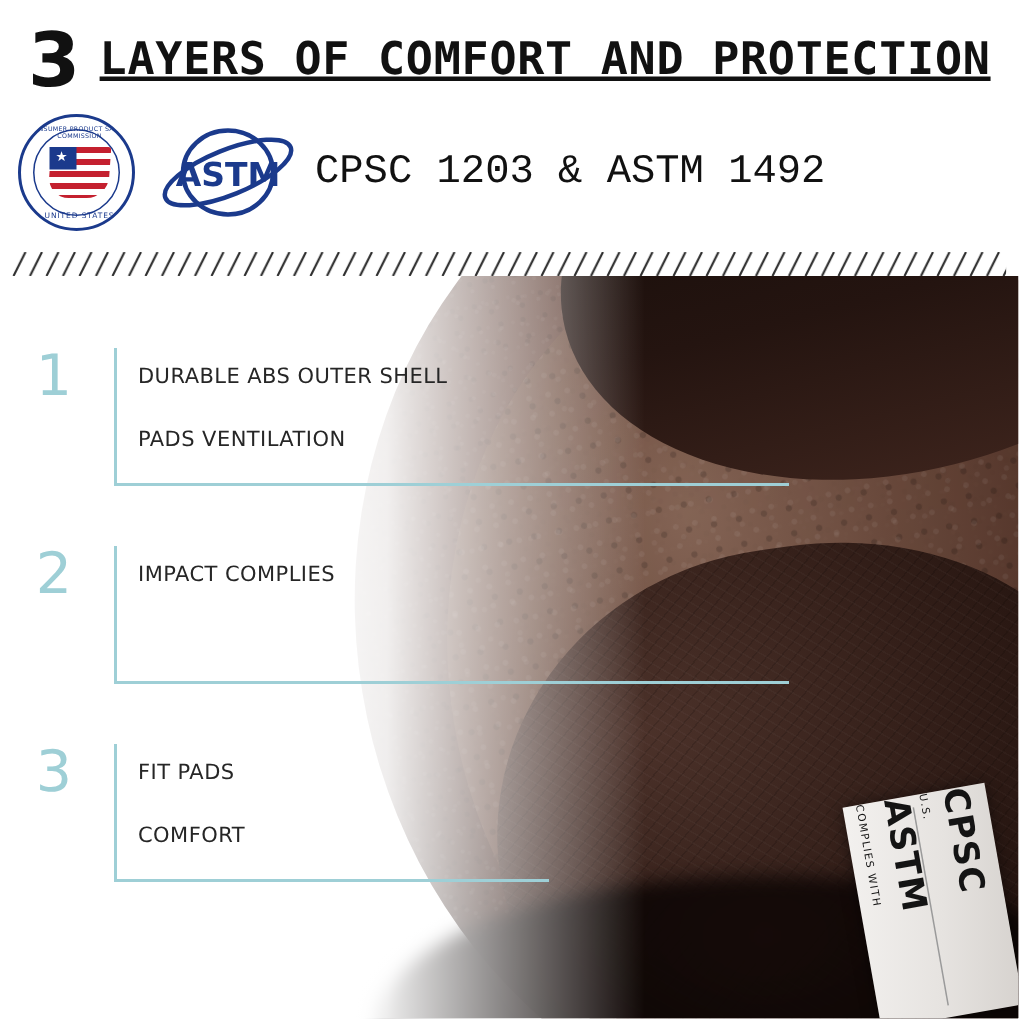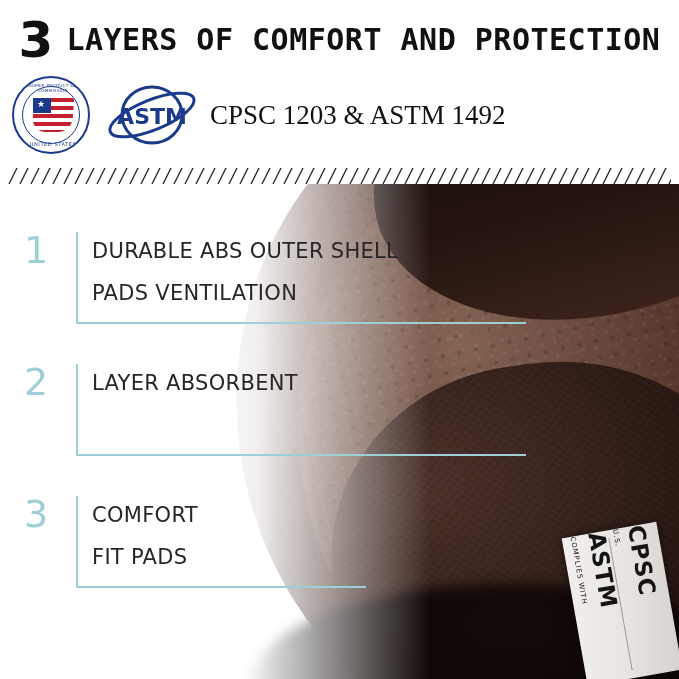--- a/index.html
+++ b/index.html
@@ -50,20 +50,21 @@
   }
   .title-text {
     font-family: "DejaVu Sans Mono", monospace;
     font-weight: bold;
     font-size: 30px;
     line-height: 32px;
     color: #111111;
     letter-spacing: 0.5px;
     white-space: nowrap;
     transform: scaleX(1.0);
+    text-decoration: underline;
   }
 
   
   .badge-row {
     position: absolute;
     left: 0; top: 76px;
     width: 679px;
     height: 78px;
     display: flex;
     align-items: center;
@@ -135,21 +136,21 @@
     position: relative;
     margin-left: 14px;
     width: 96px;
     height: 70px;
     flex: none;
   }
   .astm-logo svg { display: block; }
 
   .cert-text {
     margin-left: 10px;
-    font-family: Liberation Serif, serif;
+    font-family: Liberation Mono, monospace;
     font-size: 27px;
     line-height: 30px;
     color: #111111;
     white-space: nowrap;
     text-align: right;
   }
 
   
   .hatch {
     position: absolute;
@@ -364,21 +365,21 @@
     width: 2px;
     background: #9ecfd6;
   }
   .callout .lines {
     position: absolute;
     left: 78px;
     top: 0;
   }
   .callout .lines .ln {
     font-family: "DejaVu Sans", sans-serif;
-    font-size: 21px;
+    font-size: 14px;
     line-height: 42px;
     color: #262626;
     letter-spacing: 0.3px;
     white-space: nowrap;
   }
   .callout .hrule {
     position: absolute;
     left: 62px;
     height: 2px;
     background: #9ecfd6;
@@ -466,29 +467,29 @@
         <div class="ln">DURABLE ABS OUTER SHELL</div>
         <div class="ln">PADS VENTILATION</div>
       </div>
       <div class="hrule" style="top:92px; width:450px;"></div>
     </div>
 
     <div class="callout" id="callout2">
       <div class="num">2</div>
       <div class="vrule" style="height:92px;"></div>
       <div class="lines">
-        <div class="ln">LAYER ABSORBENT</div>
+        <div class="ln">IMPACT COMPLIES</div>
       </div>
       <div class="hrule" style="top:92px; width:450px;"></div>
     </div>
 
     <div class="callout" id="callout3">
       <div class="num">3</div>
       <div class="vrule" style="height:92px;"></div>
       <div class="lines">
+        <div class="ln">FIT PADS</div>
         <div class="ln">COMFORT</div>
-        <div class="ln">FIT PADS</div>
       </div>
       <div class="hrule" style="top:92px; width:290px;"></div>
     </div>
 
   </div>
 </div>
 
 </body></html>

